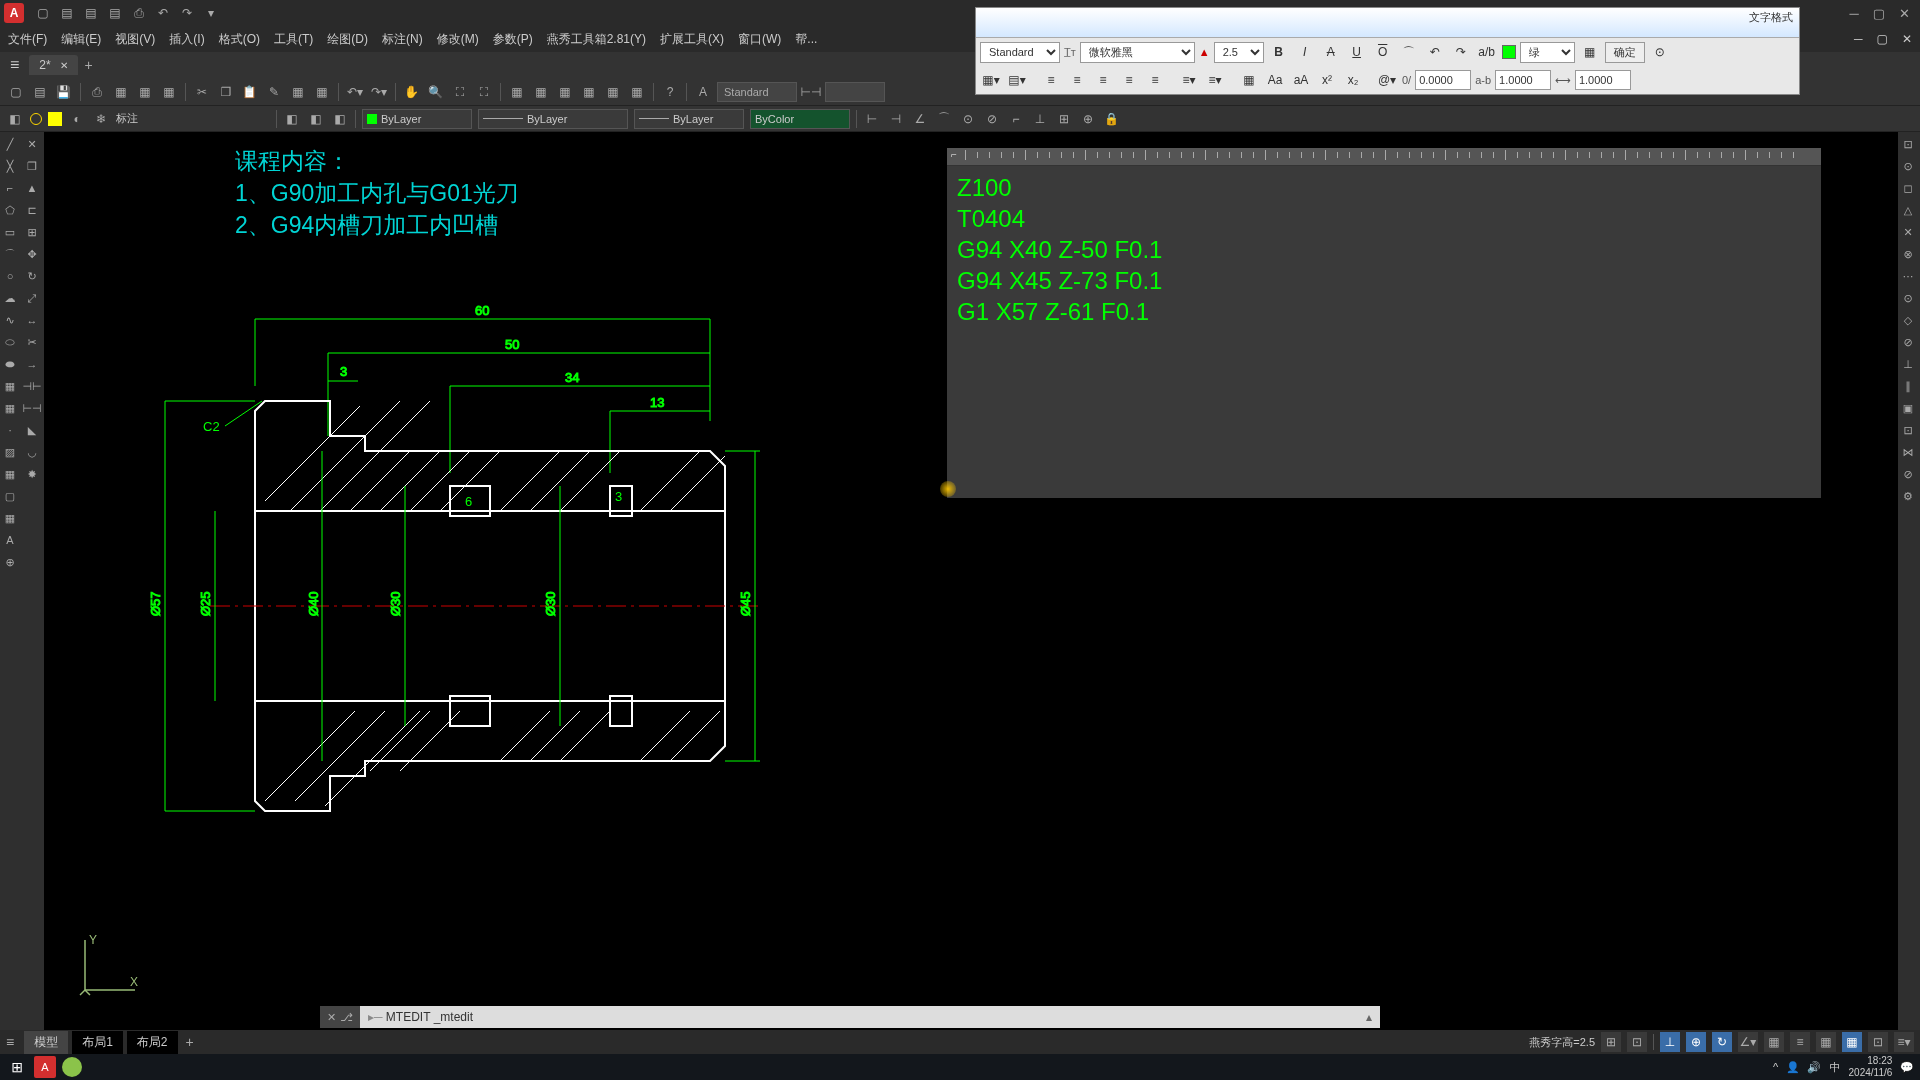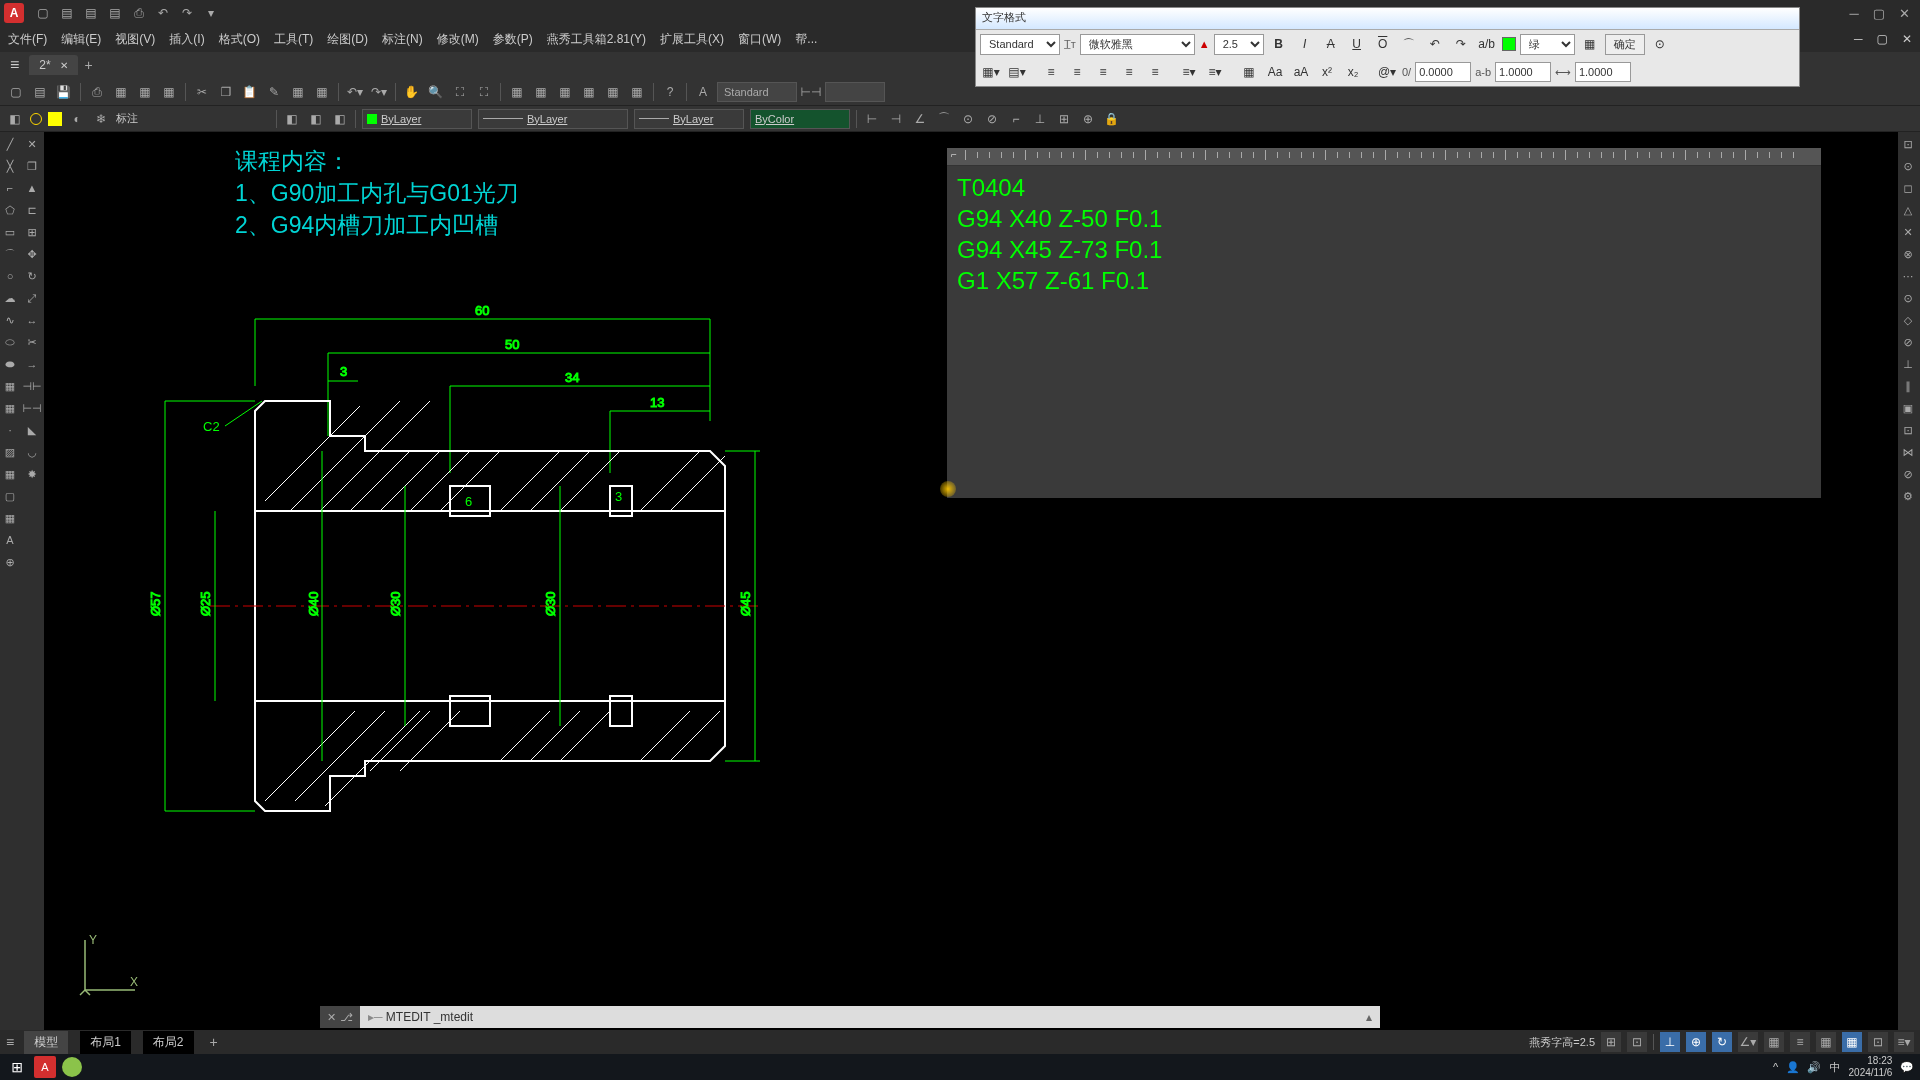--- a/index.html
+++ b/index.html
@@ -18,58 +18,58 @@
 .tabbar .dtab { background: #444; padding: 3px 10px; font-size: 12px; border-radius: 3px 3px 0 0; margin-right: 6px; }
 .tabbar .plus { font-size: 14px; color: #aaa; }
 .toolbar { height: 28px; background: #333; display: flex; align-items: center; padding: 0 6px; gap: 4px; border-bottom: 1px solid #222; }
 .toolbar .tb { width: 20px; height: 20px; display: flex; align-items: center; justify-content: center; font-size: 12px; color: #aaa; }
 .toolbar .sep { width: 1px; height: 18px; background: #555; margin: 0 2px; }
 .toolbar .combo { height: 20px; background: #444; border: 1px solid #555; font-size: 11px; padding: 0 6px; display: flex; align-items: center; min-width: 80px; color: #aaa; }
 .proprow { height: 26px; background: #333; display: flex; align-items: center; padding: 0 6px; gap: 6px; border-bottom: 1px solid #222; }
 .proprow .sw { width: 14px; height: 14px; }
 .proprow .ycircle { width: 12px; height: 12px; border: 1px solid #ffd700; border-radius: 50%; }
 .proprow .txt { font-size: 11px; color: #ccc; margin-right: 6px; }
-.proprow .layer-combo { height: 20px; background: #3a3a3a; border: 1px solid #555; display: flex; align-items: center; padding: 0 4px; gap: 4px; font-size: 11px; min-width: 110px; text-decoration: underline; }
+.proprow .layer-combo { height: 20px; background: #3a3a3a; border: 1px solid #555; display: flex; align-items: center; padding: 0 4px; gap: 4px; font-size: 11px; min-width: 110px; }
 .proprow .sq { width: 10px; height: 10px; }
 .proprow .sep { width: 1px; height: 18px; background: #555; }
 .proprow .ic { width: 18px; height: 18px; display: flex; align-items: center; justify-content: center; font-size: 12px; color: #aaa; }
 .canvas-area { position: absolute; top: 132px; left: 0; right: 0; bottom: 48px; background: #000; }
 .leftpal { position: absolute; top: 132px; left: 0; width: 44px; bottom: 48px; background: #2f2f2f; display: flex; }
 .leftpal .col { width: 22px; display: flex; flex-direction: column; gap: 2px; padding-top: 2px; }
 .leftpal .ic { width: 20px; height: 20px; display: flex; align-items: center; justify-content: center; font-size: 11px; color: #aaa; }
 .rightpal { position: absolute; top: 132px; right: 0; width: 22px; bottom: 48px; background: #2f2f2f; display: flex; flex-direction: column; gap: 2px; padding-top: 2px; }
 .rightpal .ic { width: 20px; height: 20px; display: flex; align-items: center; justify-content: center; font-size: 11px; color: #aaa; }
 .drawing { position: absolute; left: 60px; top: 145px; }
 .course-text { color: #00d4d4; font-size: 23px; line-height: 32px; }
 .dim-text { fill: #0f0; font-size: 13px; }
 .dim-line { stroke: #0f0; stroke-width: 1; fill: none; }
 .part-line { stroke: #fff; stroke-width: 2; fill: none; }
 .center-line { stroke: #c00; stroke-width: 1; stroke-dasharray: 20 5 3 5; fill: none; }
 .hatch { stroke: #fff; stroke-width: 1; }
 .mtext-panel { position: absolute; top: 7px; left: 975px; width: 825px; background: #e8e8e8; border: 1px solid #888; z-index: 100; }
-.mtext-panel .hdr { height: 22px; background: linear-gradient(#fff,#d4e8ff); font-size: 11px; padding: 2px 6px; color: #333; border-bottom: 1px solid #aaa; }
+.mtext-panel .hdr { height: 30px; background: linear-gradient(#fff,#d4e8ff); font-size: 11px; padding: 2px 6px; color: #333; border-bottom: 1px solid #aaa; text-align: right; }
 .mtext-panel .r1, .mtext-panel .r2 { height: 28px; display: flex; align-items: center; padding: 0 4px; gap: 4px; background: #e8e8e8; }
 .mtext-panel .combo { height: 21px; border: 1px solid #999; background: #fff; font-size: 11px; padding: 0 4px; color: #333; }
 .mtext-panel .btn { width: 22px; height: 22px; background: #e8e8e8; border: 1px solid transparent; display: flex; align-items: center; justify-content: center; font-size: 12px; color: #333; }
 .mtext-panel .ok { height: 21px; padding: 0 8px; border: 1px solid #999; background: #eee; font-size: 11px; color: #333; }
 .mtext-panel .colorbox { width: 14px; height: 14px; background: #0f0; border: 1px solid #666; }
 .mtext-panel .numinput { width: 56px; height: 20px; border: 1px solid #999; background: #fff; font-size: 11px; padding: 0 3px; color: #333; }
 .text-editor { position: absolute; top: 148px; left: 947px; width: 874px; height: 350px; background: #3a3a3a; }
 .text-editor .ruler { height: 18px; background: #555; border-bottom: 1px solid #333; position: relative; }
 .text-editor .ruler .tick { position: absolute; top: 4px; width: 1px; height: 6px; background: #aaa; }
 .text-editor .ruler .tickL { height: 10px; top: 2px; }
 .text-editor .content { padding: 6px 10px; color: #0f0; font-size: 24px; line-height: 31px; font-family: "Microsoft YaHei"; }
 .cursor-dot { position: absolute; top: 481px; left: 940px; width: 16px; height: 16px; background: radial-gradient(circle, rgba(255,200,0,0.9), rgba(255,150,0,0)); border-radius: 50%; }
 .cmdline { position: absolute; bottom: 52px; left: 320px; width: 1060px; height: 22px; background: #ddd; display: flex; align-items: center; font-size: 12px; color: #333; }
 .cmdline .handle { width: 40px; height: 100%; background: #444; display: flex; align-items: center; justify-content: center; gap: 4px; }
 .cmdline .handle span { font-size: 11px; color: #aaa; }
 .cmdline .prompt { padding: 0 8px; font-family: monospace; }
 .statusbar { position: absolute; bottom: 26px; left: 0; right: 0; height: 24px; background: #2a2a2a; display: flex; align-items: center; padding: 0 6px; }
 .statusbar .hamb { font-size: 14px; margin-right: 10px; color: #aaa; }
-.statusbar .ltab { padding: 3px 10px; font-size: 12px; background: #444; margin-right: 12px; }
+.statusbar .ltab { padding: 3px 10px; font-size: 12px; background: #444; margin-right: 4px; }
 .statusbar .ltab.inactive { background: #000000; }
 .statusbar .plus { font-size: 14px; color: #aaa; margin-left: 4px; }
 .statusbar .right { margin-left: auto; display: flex; align-items: center; gap: 6px; font-size: 11px; }
 .statusbar .sic { width: 20px; height: 20px; display: flex; align-items: center; justify-content: center; font-size: 12px; color: #aaa; background: #3a3a3a; }
 .statusbar .sic.blue { background: #3a6da8; color: #fff; }
 .taskbar { position: absolute; bottom: 0; left: 0; right: 0; height: 26px; background: #13171c; display: flex; align-items: center; padding: 0 6px; }
 .taskbar .start { width: 22px; height: 22px; display: flex; align-items: center; justify-content: center; font-size: 14px; color: #fff; }
 .taskbar .task { width: 36px; height: 24px; display: flex; align-items: center; justify-content: center; margin-left: 6px; }
 .taskbar .task.a { background: #d32f2f; color: #fff; font-size: 11px; border-radius: 2px; width: 22px; height: 22px; }
 .taskbar .task.b { background: #8bc34a; border-radius: 50%; width: 20px; height: 20px; }
@@ -496,20 +496,21 @@
       <div class="tick" style="left: 762px;"></div>
       <div class="tick" style="left: 774px;"></div>
       <div class="tick" style="left: 786px;"></div>
       <div class="tick tickL" style="left: 798px;"></div>
       <div class="tick" style="left: 810px;"></div>
       <div class="tick" style="left: 822px;"></div>
       <div class="tick" style="left: 834px;"></div>
       <div class="tick" style="left: 846px;"></div>
     </div>
   <div class="content">
+    <div>Z100</div>
     <div>T0404</div>
     <div>G94 X40 Z-50 F0.1</div>
     <div>G94 X45 Z-73 F0.1</div>
     <div>G1 X57 Z-61 F0.1</div>
   </div>
 </div>
 
 <div class="cursor-dot"></div>
 
 <svg class="ucs">

